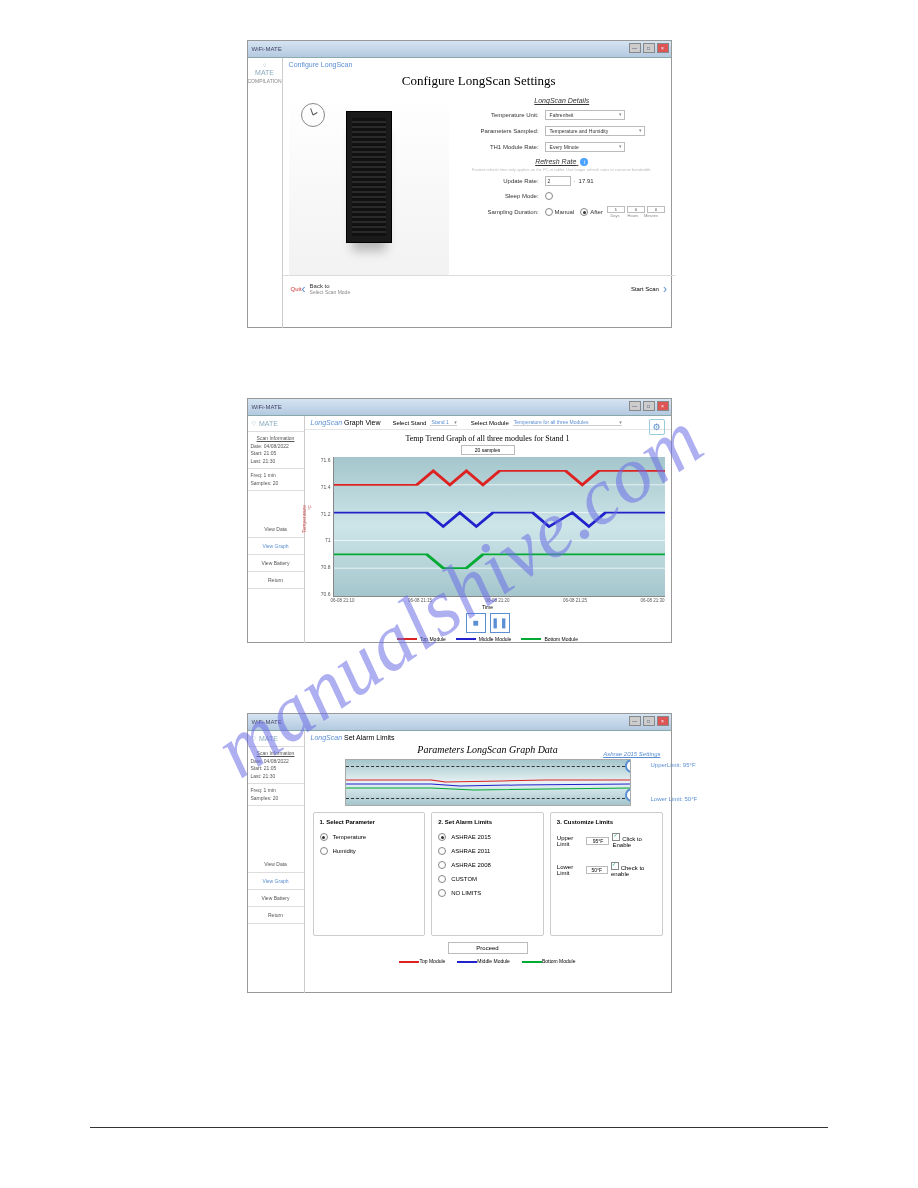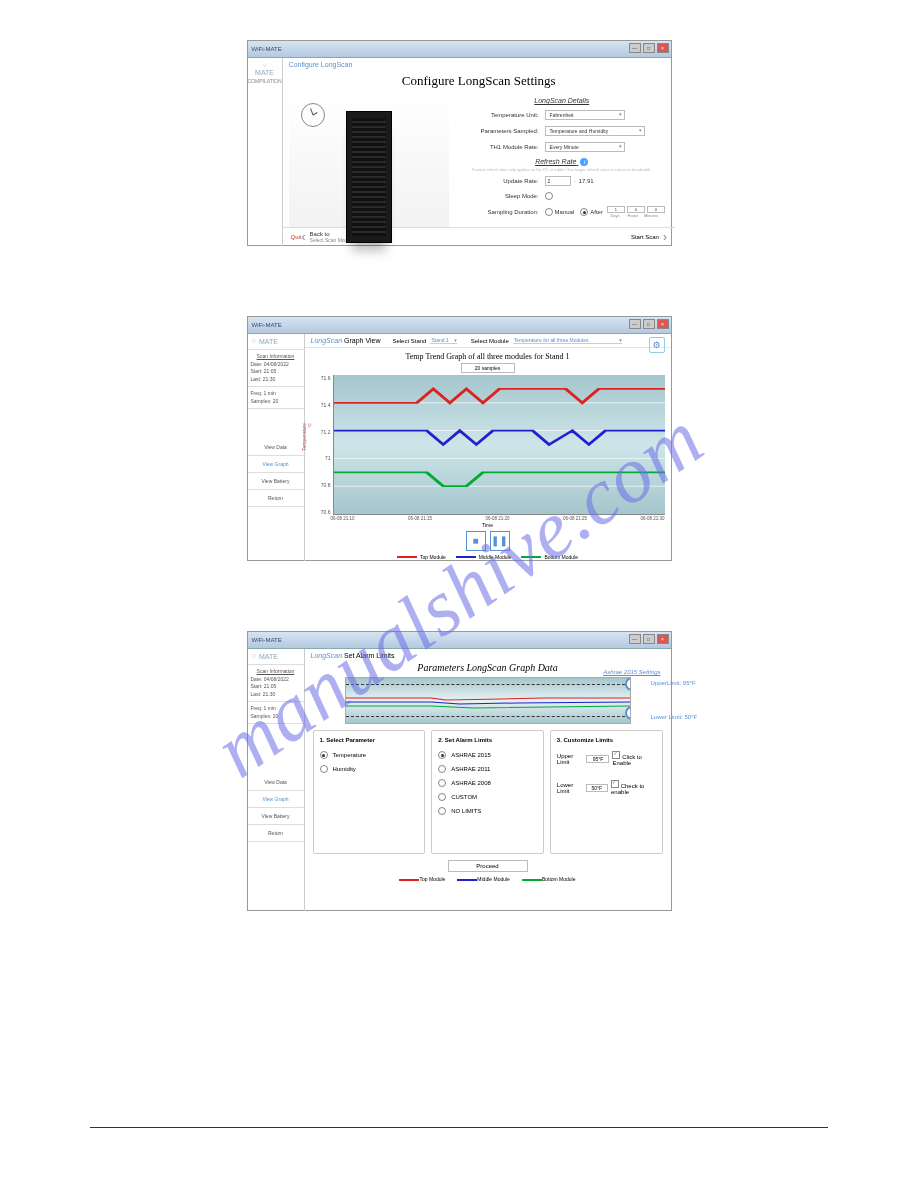--- a/index.html
+++ b/index.html
@@ -4,21 +4,21 @@
 <style>
   body { margin: 0; padding: 0; font-family: Arial, sans-serif; background: #fff; width: 918px; }
   .page { width: 918px; height: 1188px; position: relative; padding: 40px 30px; box-sizing: border-box; }
   .fig { display: block; margin: 0 auto 70px auto; border: 1px solid #999; box-sizing: border-box; position: relative; background: #fff; }
   .titlebar { height: 16px; background: linear-gradient(#d5e4f2,#b4c9e0); border-bottom: 1px solid #8aa; font-size: 6px; color: #446; display: flex; align-items: center; padding-left: 4px; position: relative; }
   .titlebar .wx { position: absolute; right: 2px; top: 2px; display: flex; gap: 2px; }
   .titlebar .wx span { width: 10px; height: 8px; background: #ccc; border: 1px solid #888; font-size: 5px; text-align: center; line-height: 8px; }
   .watermark { position: absolute; top: 50%; left: 50%; transform: translate(-50%,-50%) rotate(-35deg); font-size: 80px; font-family: Georgia, serif; font-style: italic; color: rgba(105,110,230,0.55); pointer-events: none; z-index: 100; letter-spacing: 1px; }
 
   
-  .s1 { width: 425px; height: 206px; }
+  .s1 { width: 425px; height: 288px; }
   .s1-body { display: flex; height: calc(100% - 16px); }
   .s1-leftcol { width: 52px; border-right: 1px solid #ccc; display: flex; flex-direction: column; align-items: center; padding-top: 4px; font-size: 5px; color: #888; }
   .s1-leftcol .logow { color: #8ab; font-size: 7px; margin-bottom: 2px; }
   .s1-main { flex: 1; display: flex; flex-direction: column; }
   .s1-bc { font-size: 7px; color: #5b8fd3; padding: 3px 6px; }
   .s1-title { text-align: center; font-size: 13px; font-family: Georgia, serif; padding: 2px 0 6px 0; }
   .s1-row { display: flex; height: 180px; }
   .s1-image { width: 160px; position: relative; background: linear-gradient(#fff,#f2f2f2); border-radius: 2px; margin-left: 6px; }
   .s1-clock { position: absolute; top: 8px; left: 12px; width: 22px; height: 22px; border: 1.5px solid #888; border-radius: 50%; }
   .s1-clock::before { content: ""; position: absolute; left: 50%; top: 50%; width: 1px; height: 7px; background: #555; transform-origin: bottom; transform: translate(-50%,-100%) rotate(-20deg); }

